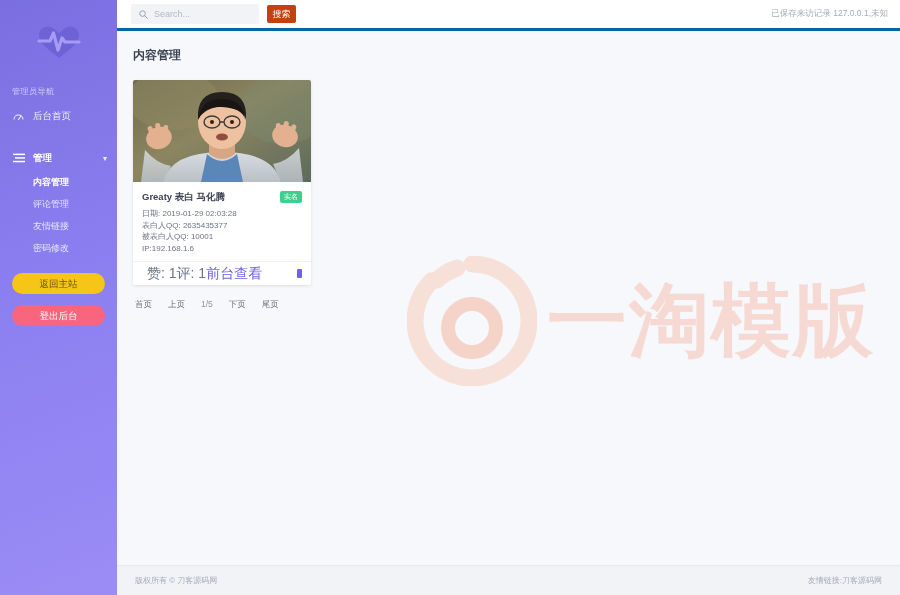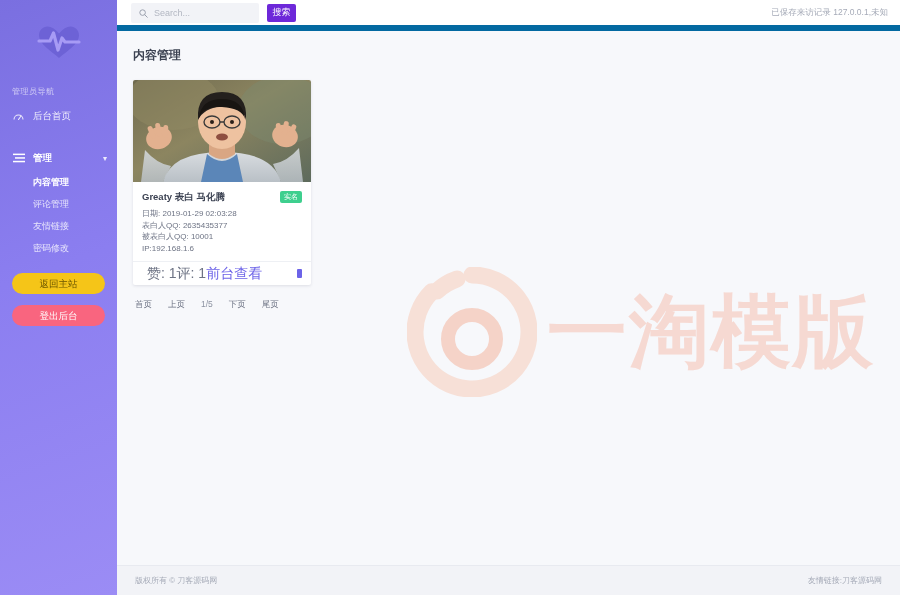--- a/index.html
+++ b/index.html
@@ -53,50 +53,50 @@
   }
   .btn-home { background: #f5c518; color: #6b5600; }
   .btn-logout { background: #f9657f; }
 
   
   .right { flex: 1; display: flex; flex-direction: column; position: relative; min-width: 0; }
 
   .topbar {
     height: 31px; background: #ffffff; flex: 0 0 31px;
     display: flex; align-items: center; padding: 0 12px 0 14px;
-    border-bottom: 6px solid #0369a1;
+    border-bottom: 3px solid #0369a1;
   }
   .searchbox { display: flex; align-items: center; height: 20px; }
   .search-field {
     display: flex; align-items: center; gap: 6px;
     background: #f2f3f7; height: 20px; width: 128px;
     padding: 0 8px; border-radius: 2px;
   }
   .search-field input {
     border: 0; outline: 0; background: transparent;
     font-size: 9px; color: #8a8f9c; width: 100%;
     font-family: inherit;
   }
   .search-field input::placeholder { color: #b3b7c2; }
   .search-btn {
-    height: 18px; min-width: 29px; background: #6d28d9; color: #fff;
+    height: 18px; min-width: 29px; background: #c2410c; color: #fff;
     border: 0; font-size: 9px; cursor: pointer; border-radius: 2px;
     font-family: inherit; margin-left: 8px;
   }
   .topbar-right {
     margin-left: auto; font-size: 8.5px; color: #a6abb8; white-space: nowrap;
   }
 
   .content {
     flex: 1; position: relative; overflow: hidden; background: #f7f8fb;
   }
 
   
   .watermark {
-    position: absolute; left: 290px; top: 236px;
+    position: absolute; left: 290px; top: 225px;
     display: flex; align-items: center; gap: 10px;
     pointer-events: none; user-select: none;
   }
   .wm-mark { width: 130px; height: 130px; position: relative; }
   .wm-text {
     font-size: 80px; font-weight: bold; color: #f6d9d2;
     letter-spacing: 2px; line-height: 1;
     font-family: "DejaVu Sans", sans-serif;
   }
 

